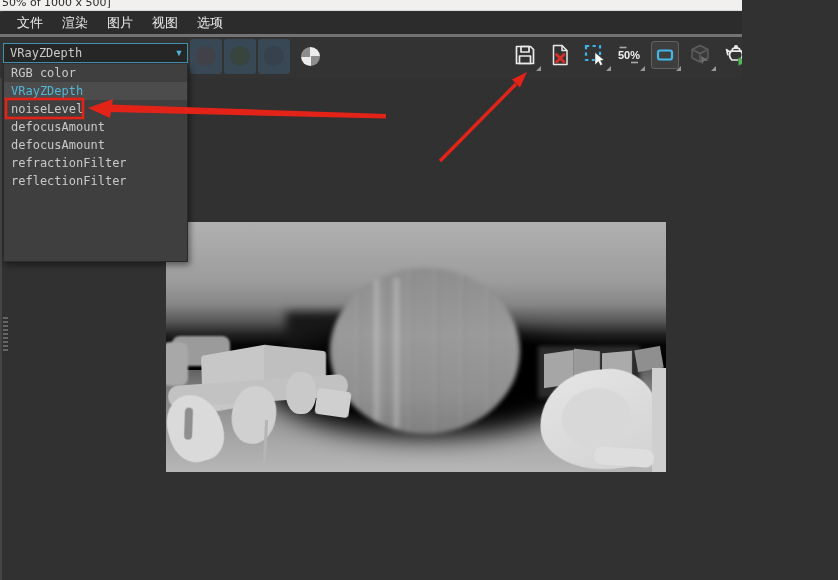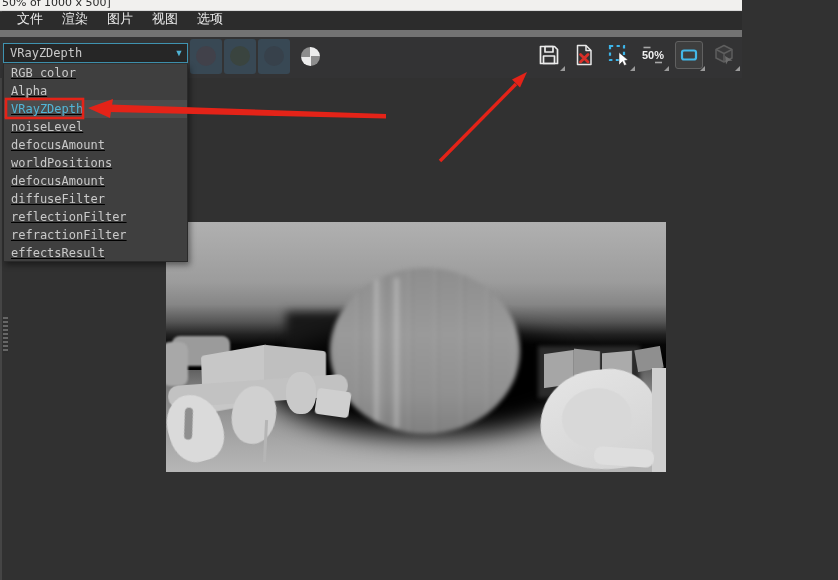--- a/index.html
+++ b/index.html
@@ -8,21 +8,21 @@
 
   
   #title-strip { position:absolute; left:0; top:0; width:838px; height:11px; background:#f1f0ee; overflow:hidden; border-bottom:1px solid #d8d8d8;}
   #title-strip span { display:block; margin-top:-4px; padding-left:2px; font-size:11px; color:#2a2a2a; font-family:"DejaVu Sans", sans-serif;}
 
   
   #window-bg { position:absolute; left:0; top:11px; width:838px; height:569px; background:#313131; border-left:2px solid #454545; }
   #right-edge { position:absolute; left:826px; top:11px; width:12px; height:569px; background:#383838; border-left:2px solid #1e1e1e; }
 
   
-  #menubar { position:absolute; left:0; top:12px; width:838px; height:25px; background:#2c2c2c; border-bottom:7px solid #737373; display:flex; align-items:flex-end; padding:0 8px 0 10px; }
+  #menubar { position:absolute; left:0; top:12px; width:838px; height:25px; background:#2c2c2c; border-bottom:3px solid #737373; display:flex; align-items:flex-start; padding:0 8px 0 10px; }
   .menu-item { color:#ececec; font-size:13px; padding:2px 7px; margin-right:5px; cursor:default; }
   #menu-spacer { flex:1; }
   #update-notice { color:#f0f0f0; font-size:13px; padding-right:4px; }
 
   
   #toolbar { position:absolute; left:0; top:37px; width:838px; height:41px; background:#333334; }
 
   
   #channel-combo { position:absolute; left:3px; top:43px; width:185px; height:20px; background:#262626; border:1px solid #3f93b0; display:flex; align-items:center; }
   #channel-combo .value { flex:1; color:#c9c9c9; font-family:"DejaVu Sans Mono", monospace; font-size:12px; padding-left:6px; white-space:nowrap; overflow:hidden; }
@@ -30,34 +30,34 @@
 
   
   .chan-btn { position:absolute; top:39px; width:32px; height:35px; background:#384854; border-radius:3px; }
   .chan-btn .dot { position:absolute; left:6px; top:7px; width:20px; height:20px; border-radius:50%; background:#2f3d47; }
   #chan-r { left:190px; } #chan-g { left:224px; } #chan-b { left:258px; }
   #chan-r .dot { background:#41414a; } #chan-g .dot { background:#3a443f; } #chan-b .dot { background:#37414b; }
   #alpha-ball { position:absolute; left:301px; top:47px; width:19px; height:19px; border-radius:50%;
     background:conic-gradient(#ececec 0 25%, #8d8d8d 0 50%, #ececec 0 75%, #8d8d8d 0); }
 
   
-  .tb-icon { position:absolute; top:42px; width:26px; height:26px;margin-left:24px; }
+  .tb-icon { position:absolute; top:42px; width:26px; height:26px; }
   .tb-icon svg { display:block; width:26px; height:26px; }
   .corner { position:absolute; right:-3px; bottom:-3px; width:0; height:0; border-left:5px solid transparent; border-bottom:5px solid #9a9a9a; }
   #btn-save { left:512px; } #btn-clear { left:547px; } #btn-region { left:582px; }
   #btn-zoom { left:616px; } 
   #btn-frame { left:651px; top:41px; width:28px; height:28px; background:#3e3e3e; border:1px solid #616161; border-radius:3px; }
   #btn-frame svg { width:26px; height:26px; }
   #btn-cube { left:687px; }
   #btn-render-play { left:722px; width:30px; } #btn-render-play svg { width:30px; height:28px; }
   #btn-stop { left:760px; width:30px; } #btn-stop svg { width:30px; height:28px; }
   #btn-render-last { left:796px; width:32px; } #btn-render-last svg { width:32px; height:28px; }
 
   
-  #channel-list { position:absolute; left:3px; top:64px; width:185px; height:198px; background:#3f3f3f; z-index:6; box-shadow:2px 3px 6px rgba(0,0,0,.45); border:1px solid #2a2a2a; border-top:none;text-decoration:underline; }
+  #channel-list { position:absolute; left:3px; top:64px; width:185px; height:198px; background:#3f3f3f; z-index:6; box-shadow:2px 3px 6px rgba(0,0,0,.45); border:1px solid #2a2a2a; border-top:none; }
   .ch-item { height:18px; line-height:18px; padding-left:7px; color:#c9c9c9; font-family:"DejaVu Sans Mono", monospace; font-size:12px; white-space:nowrap; }
   .ch-item.selected { background:#4c4c4c; color:#52b6d7; }
 
   
   #grip { position:absolute; left:3px; top:317px; width:5px; height:36px; background:repeating-linear-gradient(to bottom,#666 0 2px, #2e2e2e 2px 4px); }
 
   
   #render { position:absolute; left:166px; top:222px; width:500px; height:250px; overflow:hidden; z-index:2; background:#000; }
   #render .layer { position:absolute; }
   #base { inset:0; background:linear-gradient(180deg,#b0b0b0 0%,#a8a8a8 10%,#9c9c9c 24%,#868686 33%,#555 40%,#222 45%,#070707 49%,#000 55%,#000 100%); }
@@ -227,30 +227,26 @@
         <path d="M8.4 9.2 H19.6 C21.4 12.4 21 16.2 18.4 18.8 H9.6 C7 16.2 6.6 12.4 8.4 9.2 Z"></path>
         <path d="M8.4 10.8 L4.2 7.6 L5.4 12.8"></path>
         <path d="M19.8 10.4 C23 10.8 23 15.2 20 16"></path>
       </g>
     </svg>
     <span class="corner"></span>
   </div>
 
   <div id="channel-list">
     <div class="ch-item">RGB color</div>
-    <div class="ch-item">Alpha</div>
     <div class="ch-item selected">VRayZDepth</div>
     <div class="ch-item">noiseLevel</div>
     <div class="ch-item">defocusAmount</div>
-    <div class="ch-item">worldPositions</div>
     <div class="ch-item">defocusAmount</div>
-    <div class="ch-item">diffuseFilter</div>
+    <div class="ch-item">refractionFilter</div>
     <div class="ch-item">reflectionFilter</div>
-    <div class="ch-item">refractionFilter</div>
-    <div class="ch-item">effectsResult</div>
   </div>
 
   <div id="grip"></div>
 
   <div id="render">
     <div class="layer" id="base"></div>
     <div class="layer" id="wall-left"></div>
     <div class="layer" id="floor"></div>
     <div class="layer" id="floor-dip"></div>
     <div class="layer" id="column">

